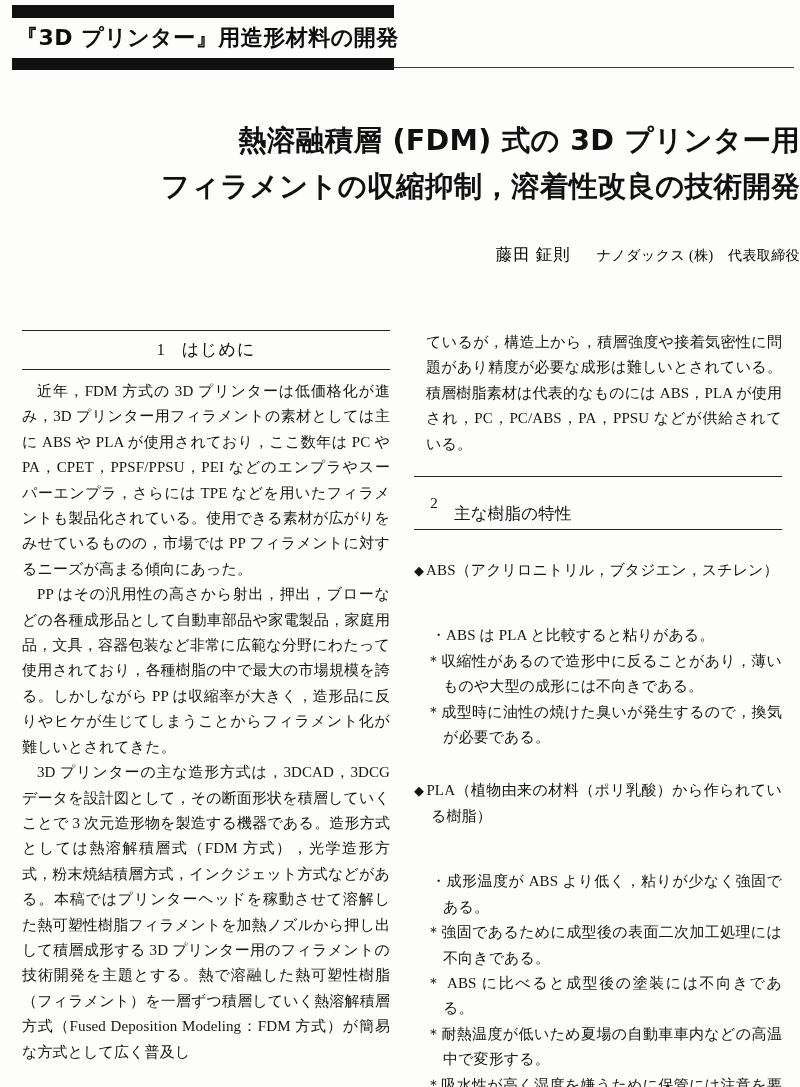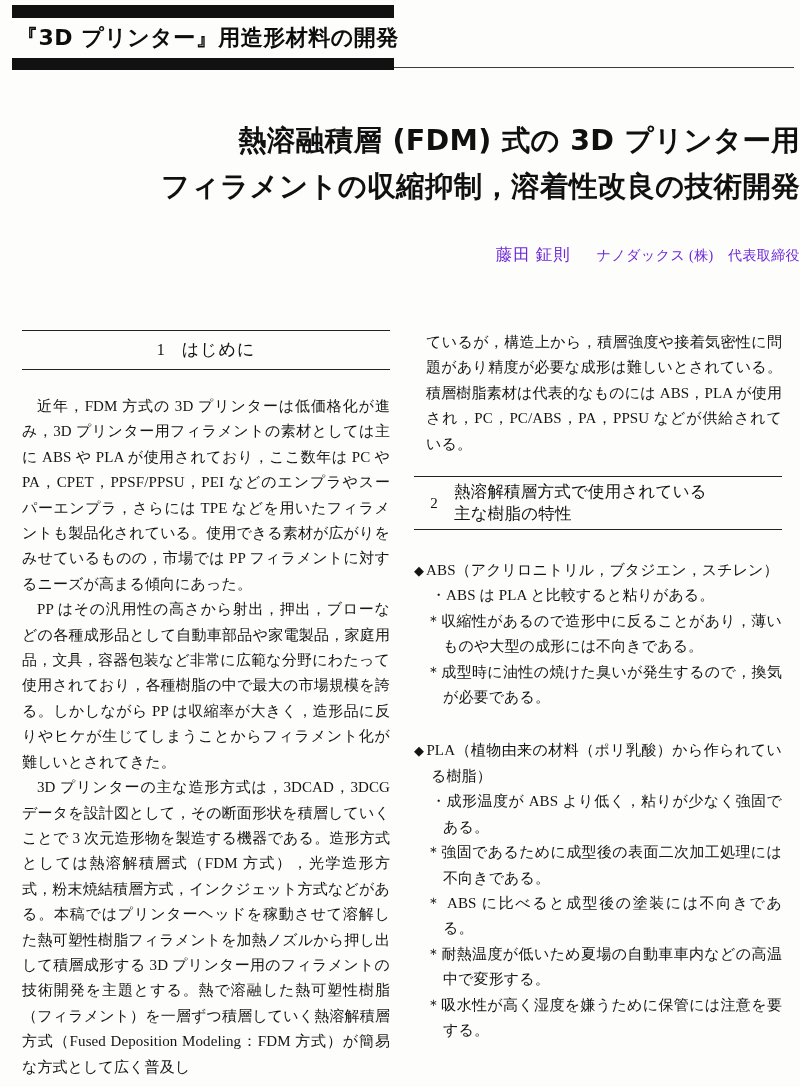--- a/index.html
+++ b/index.html
@@ -70,21 +70,21 @@
     line-height: 46px;
     letter-spacing: 0.3px;
     color: #101010;
     white-space: nowrap;
   }
   .byline {
     margin-top: 34px;
     font-family: "Liberation Serif", "DejaVu Serif", serif;
     font-size: 15px;
     line-height: 22px;
-    color: #6d28d9;
+    color: #000000;
     white-space: nowrap;
   }
   .byline .author {
     font-size: 16.5px;
     letter-spacing: 1px;
   }
   .byline .affil {
     margin-left: 26px;
     font-size: 14px;
     letter-spacing: 0.4px;
@@ -100,21 +100,21 @@
     gap: 24px;
   }
   .col {
     width: 368px;
   }
 
   
   .sec-head {
     border-top: 1.3px solid #222;
     border-bottom: 1.3px solid #222;
-    margin: 0 0 24px 0;
+    margin: 0 0 9px 0;
     padding: 6px 0 7px 0;
     font-family: "DejaVu Sans", "Liberation Sans", sans-serif;
   }
   .sec-head.centered {
     text-align: center;
     font-size: 17px;
     line-height: 24px;
     letter-spacing: 1px;
     color: #111;
   }
@@ -177,20 +177,21 @@
   }
   li.lv0 {
     padding-left: 17px;
     text-indent: -17px;
     margin-top: 28px;
   }
   li.lv1 {
     padding-left: 29px;
     text-indent: -12px;
     margin-left: 0;
+    margin-top: 40px;
   }
   li.lv1b {
     padding-left: 29px;
     text-indent: -17px;
   }
   .dia {
     font-size: 13px;
     margin-right: 2px;
   }
 </style>
@@ -230,21 +231,21 @@
 
     <div class="col">
 
       <p class="body cont">ているが，構造上から，積層強度や接着気密性に問題があり精度が必要な成形は難しいとされている。積層樹脂素材は代表的なものには ABS，PLA が使用され，PC，PC/ABS，PA，PPSU などが供給されている。</p>
 
       <div style="height:19px"></div>
 
       <div class="sec-head split">
         <span class="num">2</span>
         <span class="txt">
-          <span>熱溶解積層方式で使用されている</span><br>
+          <br>
           <span>主な樹脂の特性</span>
         </span>
       </div>
 
       <ul class="plain">
         <li class="lv0">
           <span class="dia">◆</span><span>ABS（アクリロニトリル，ブタジエン，スチレン）</span>
         </li>
         <li class="lv1">
           <span>・</span><span>ABS は PLA と比較すると粘りがある。</span>

